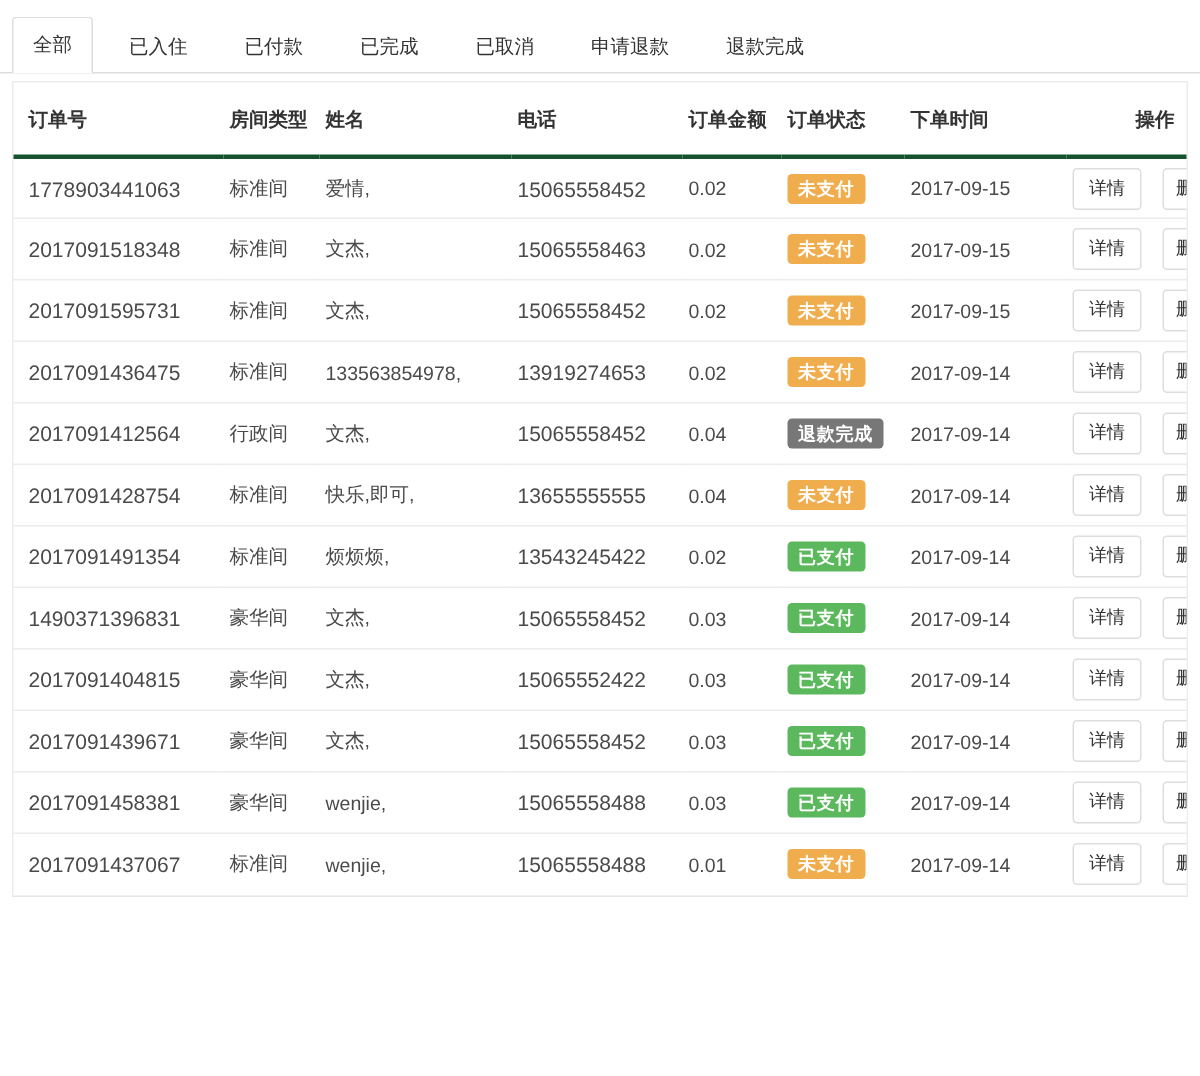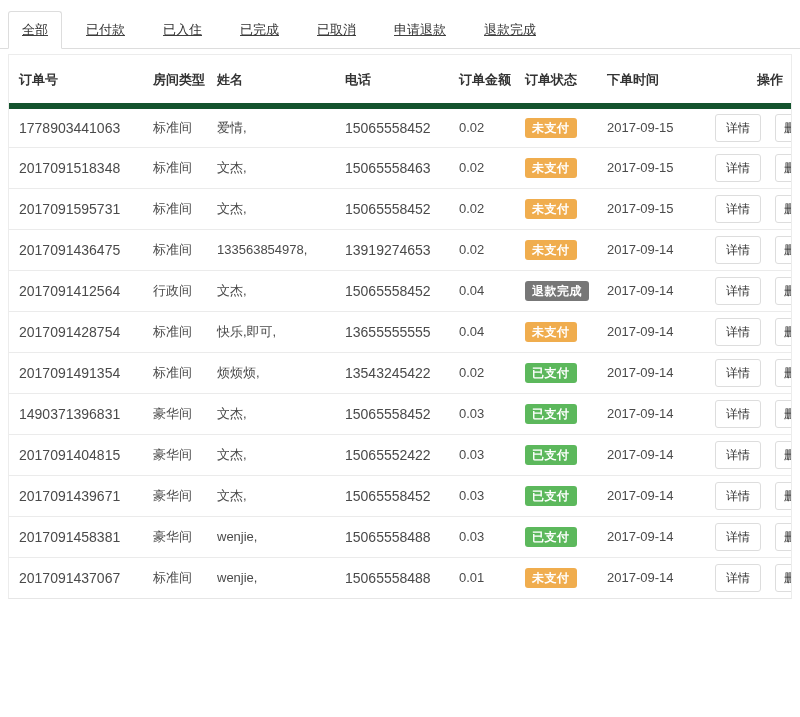--- a/index.html
+++ b/index.html
@@ -4,21 +4,21 @@
 <style>
   * { margin: 0; padding: 0; box-sizing: border-box; }
   html, body { width: 800px; background: #fff; }
   body {
     font-family: "Liberation Sans", sans-serif;
     color: #404040;
     font-size: 13px;
   }
   
   .tabbar-wrap { padding: 10px 0 0 8px; border-bottom: 1px solid #ddd; }
-  .tabbar { display: flex; align-items: flex-start; text-decoration: underline; }
+  .tabbar { display: flex; align-items: center; }
   .tab {
     padding: 9px 13px;
     margin-right: 10px;
     font-size: 13px;
     color: #333;
     cursor: pointer;
     border: 1px solid transparent;
     border-bottom: none;
     position: relative;
     bottom: -1px;
@@ -37,21 +37,21 @@
     border: 1px solid #ececec;
     border-bottom: 1px solid #e6e6e6;
   }
   table { width: 100%; border-collapse: collapse; table-layout: fixed; }
   th {
     text-align: left;
     font-weight: bold;
     font-size: 13px;
     color: #333;
     padding: 16px 4px 14px 4px;
-    border-bottom: 6px solid #14532d;
+    border-bottom: 3px solid #14532d;
     white-space: nowrap;
   }
   td {
     padding: 0 4px;
     height: 41px;
     font-size: 13px;
     color: #4a4a4a;
     white-space: nowrap;
     overflow: hidden;
   }
@@ -73,36 +73,36 @@
     font-family: Liberation Serif, serif;
   }
   
   .btn {
     display: inline-block;
     background: #fff;
     border: 1px solid #ddd;
     border-radius: 3px;
     color: #333;
     font-size: 12px;
-    font-family: Liberation Sans, sans-serif;
+    font-family: Liberation Mono, monospace;
     padding: 7px 10px;
     cursor: pointer;
     line-height: 1;
   }
   .btn + .btn { margin-left: 14px; }
   .btn-del { padding: 7px 8px; }
 </style>
 </head>
 <body>
 
 <div class="tabbar-wrap">
   <div class="tabbar">
       <div class="tab active">全部</div>
+      <div class="tab">已入住</div>
       <div class="tab">已付款</div>
-      <div class="tab">已入住</div>
       <div class="tab">已完成</div>
       <div class="tab">已取消</div>
       <div class="tab">申请退款</div>
       <div class="tab">退款完成</div>
     </div>
 </div>
 
 <div class="panel">
   <table>
     <colgroup>

